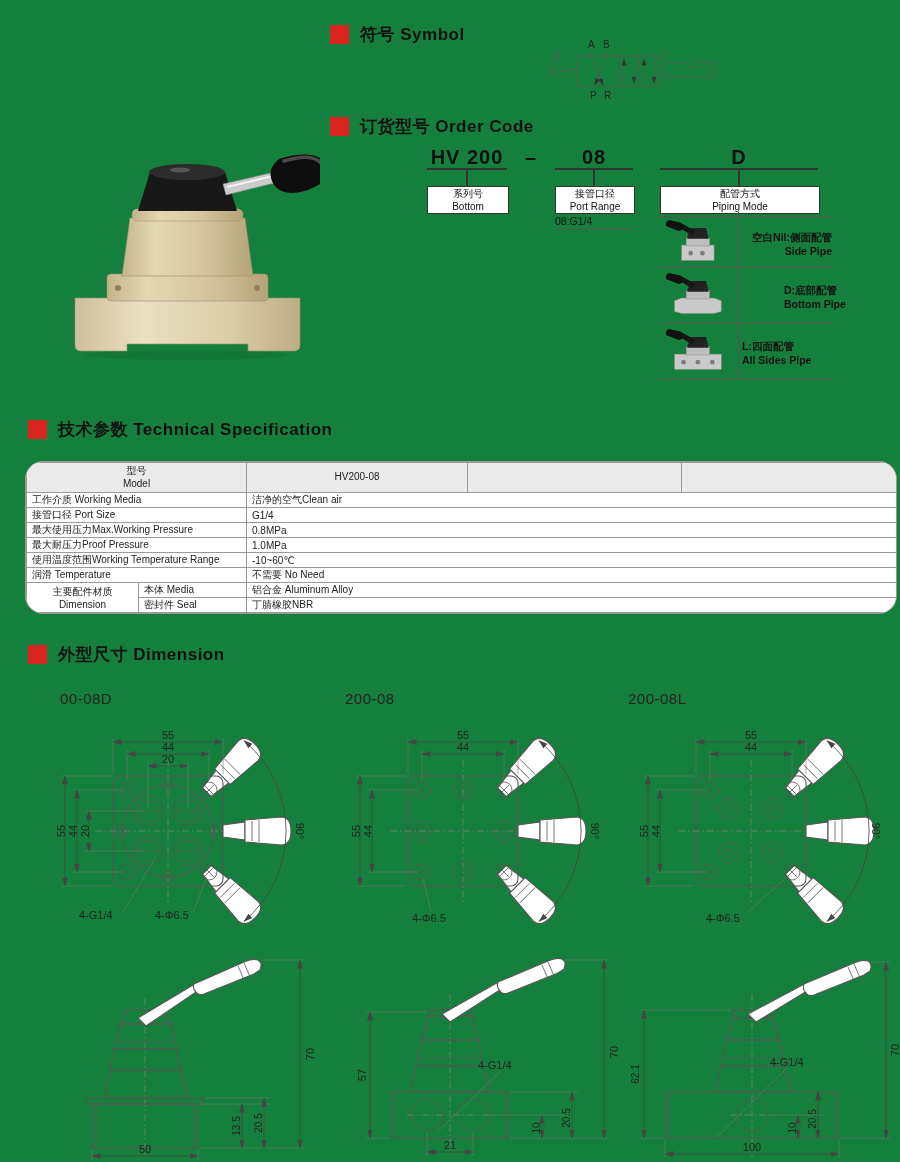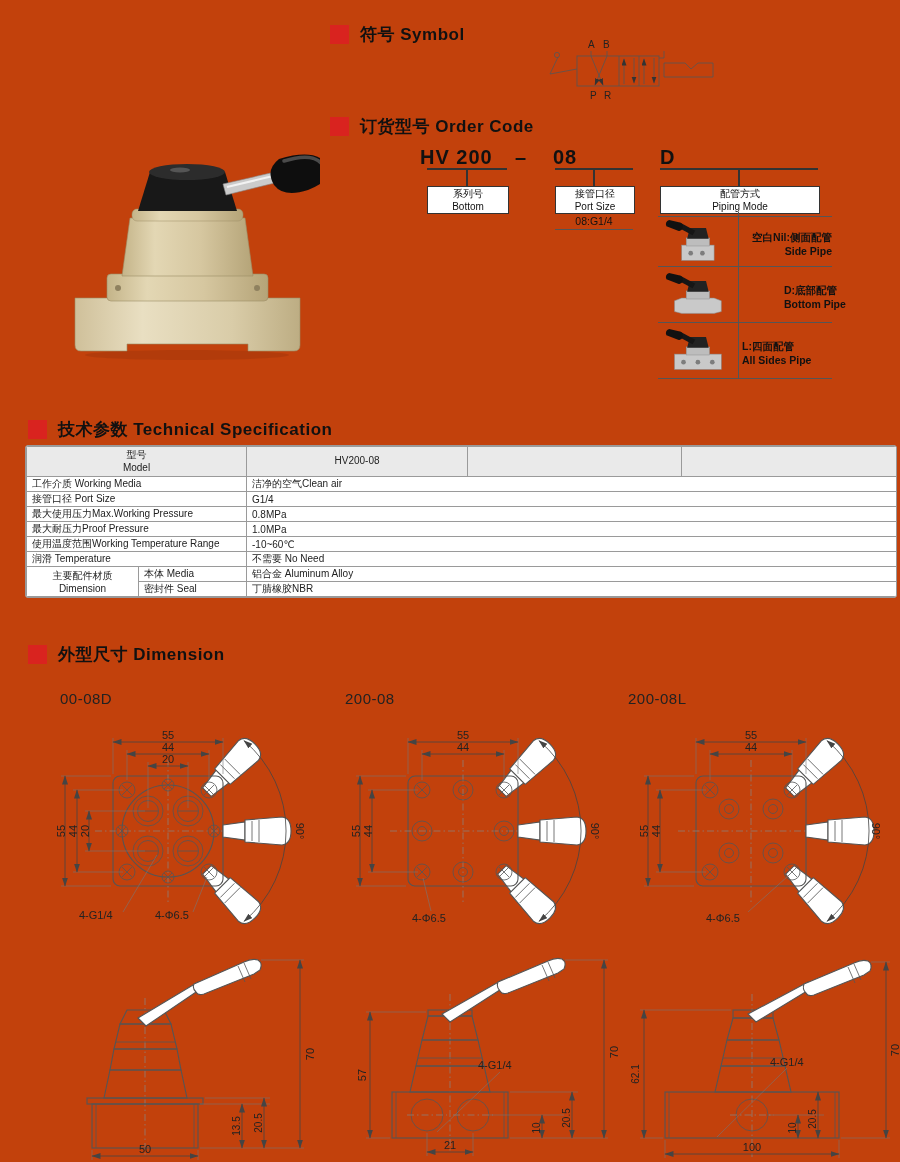--- a/index.html
+++ b/index.html
@@ -1,31 +1,31 @@
 <!DOCTYPE html>
 <html><head>
 <meta charset="utf-8">
 <style>
   html,body{margin:0;padding:0;background:#fff;}
-  #page{position:relative;width:900px;height:1162px;background:#c2410c;overflow:hidden;
+  #page{position:relative;width:900px;height:1162px;background:#15803d;overflow:hidden;
         font-family:"Liberation Sans","DejaVu Sans",sans-serif;color:#111;}
   .abs{position:absolute;}
   .sec-head{display:flex;align-items:center;gap:11px;}
   .bullet{width:19px;height:19px;background:#d9231f;flex:0 0 auto;}
   .sec-title{font-size:17px;font-weight:bold;letter-spacing:.5px;color:#111;}
-  .bigcode{font-size:20px;font-weight:bold;letter-spacing:1px;}
+  .bigcode{font-size:20px;font-weight:bold;text-align:center;letter-spacing:1px;}
   .uline{height:2px;background:#333;}
   .vtick{width:1.5px;background:#333;}
   .ocbox{border:1.2px solid #333;background:#fff;text-align:center;font-size:10px;line-height:1.3;
          display:flex;flex-direction:column;justify-content:center;}
   .hline{height:1px;background:#555;}
   .vline{width:1px;background:#555;}
   .optcn{font-size:10.5px;font-weight:bold;line-height:1.35;}
   .opten{font-size:10.5px;line-height:1.35;font-weight:bold;}
-  .spec-wrap{border:1.5px solid #999;border-radius:3px;overflow:hidden;background:#fff;}
+  .spec-wrap{border:1.5px solid #999;border-radius:18px;overflow:hidden;background:#fff;margin-top:16px;}
   table.spec{border-collapse:collapse;width:100%;table-layout:fixed;font-size:10px;}
   table.spec td{border:1px solid #9a9a9a;padding:0 5px;height:14px;color:#222;}
   table.spec tr.hdr td{background:#eaeaea;height:29px;text-align:center;line-height:1.25;}
   td.lbl{text-align:left;}
   td.val{}
   td.ctr{text-align:center;}
   .dwg-label{font-size:15px;letter-spacing:.5px;color:#222;}
   svg text{font-family:"Liberation Sans","DejaVu Sans",sans-serif;fill:#222;}
   .ol{fill:none;stroke:#555;stroke-width:1.1;}
   .ow{fill:#fff;stroke:#555;stroke-width:1.1;}
@@ -120,27 +120,27 @@
   <div class="abs vtick" style="left:466px;top:168px;height:18px"></div>
   <div class="abs vtick" style="left:593px;top:168px;height:18px"></div>
   <div class="abs vtick" style="left:738px;top:168px;height:18px"></div>
 
   <div class="abs ocbox" style="left:427px;top:186px;width:80px;height:26px">
     <span>系列号</span>
     <span>Bottom</span>
   </div>
   <div class="abs ocbox" style="left:555px;top:186px;width:78px;height:26px">
     <span>接管口径</span>
-    <span>Port Size</span>
+    <span>Port Range</span>
   </div>
   <div class="abs ocbox" style="left:660px;top:186px;width:158px;height:26px">
     <span>配管方式</span>
     <span>Piping Mode</span>
   </div>
-  <div class="abs" style="left:555px;top:215px;width:78px;text-align:center;font-size:10.5px">08:G1/4</div>
+  <div class="abs" style="left:555px;top:215px;width:78px;font-size:10.5px">08:G1/4</div>
   <div class="abs hline" style="left:555px;top:229px;width:78px"></div>
 
   <div class="abs vline" style="left:738px;top:212px;height:166px"></div>
   <div class="abs hline" style="left:658px;top:216px;width:174px"></div>
   <div class="abs hline" style="left:658px;top:266px;width:174px"></div>
   <div class="abs hline" style="left:658px;top:322px;width:174px"></div>
   <div class="abs hline" style="left:658px;top:378px;width:174px"></div>
 
   <svg class="abs" style="left:658px;top:219px" width="78" height="45" viewBox="0 0 78 50">
     <rect x="22" y="29" width="36" height="17" fill="#c9c9c9" stroke="#8b8b8b" stroke-width=".6"></rect>

